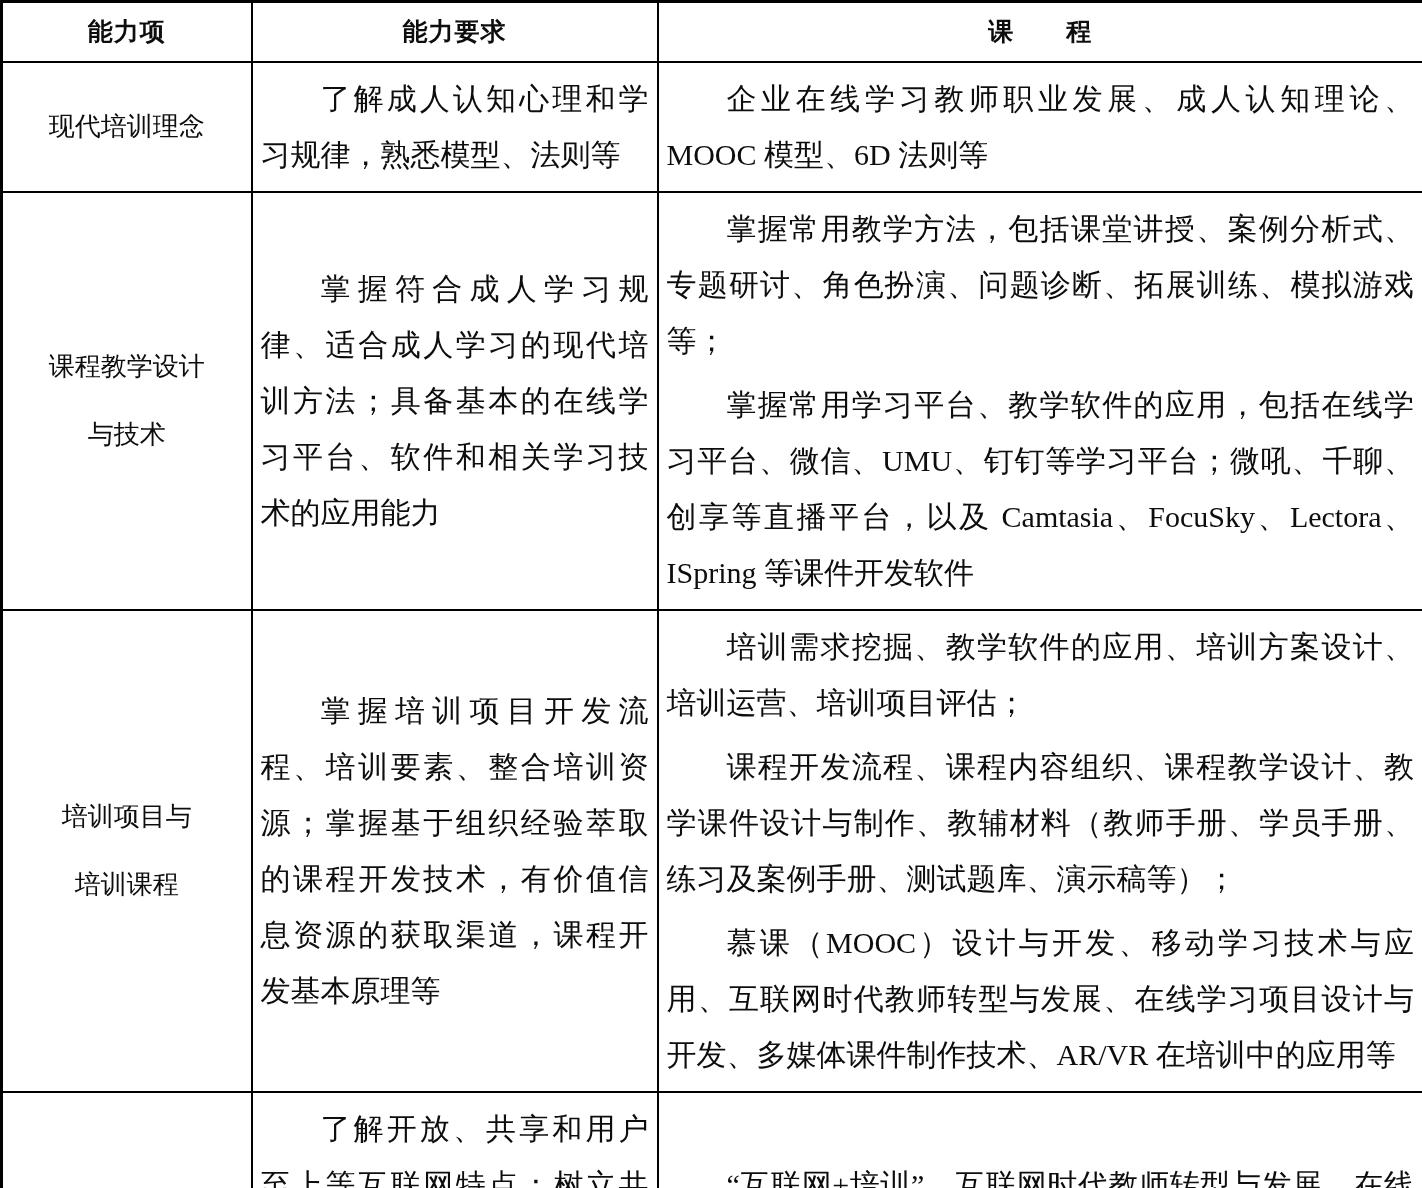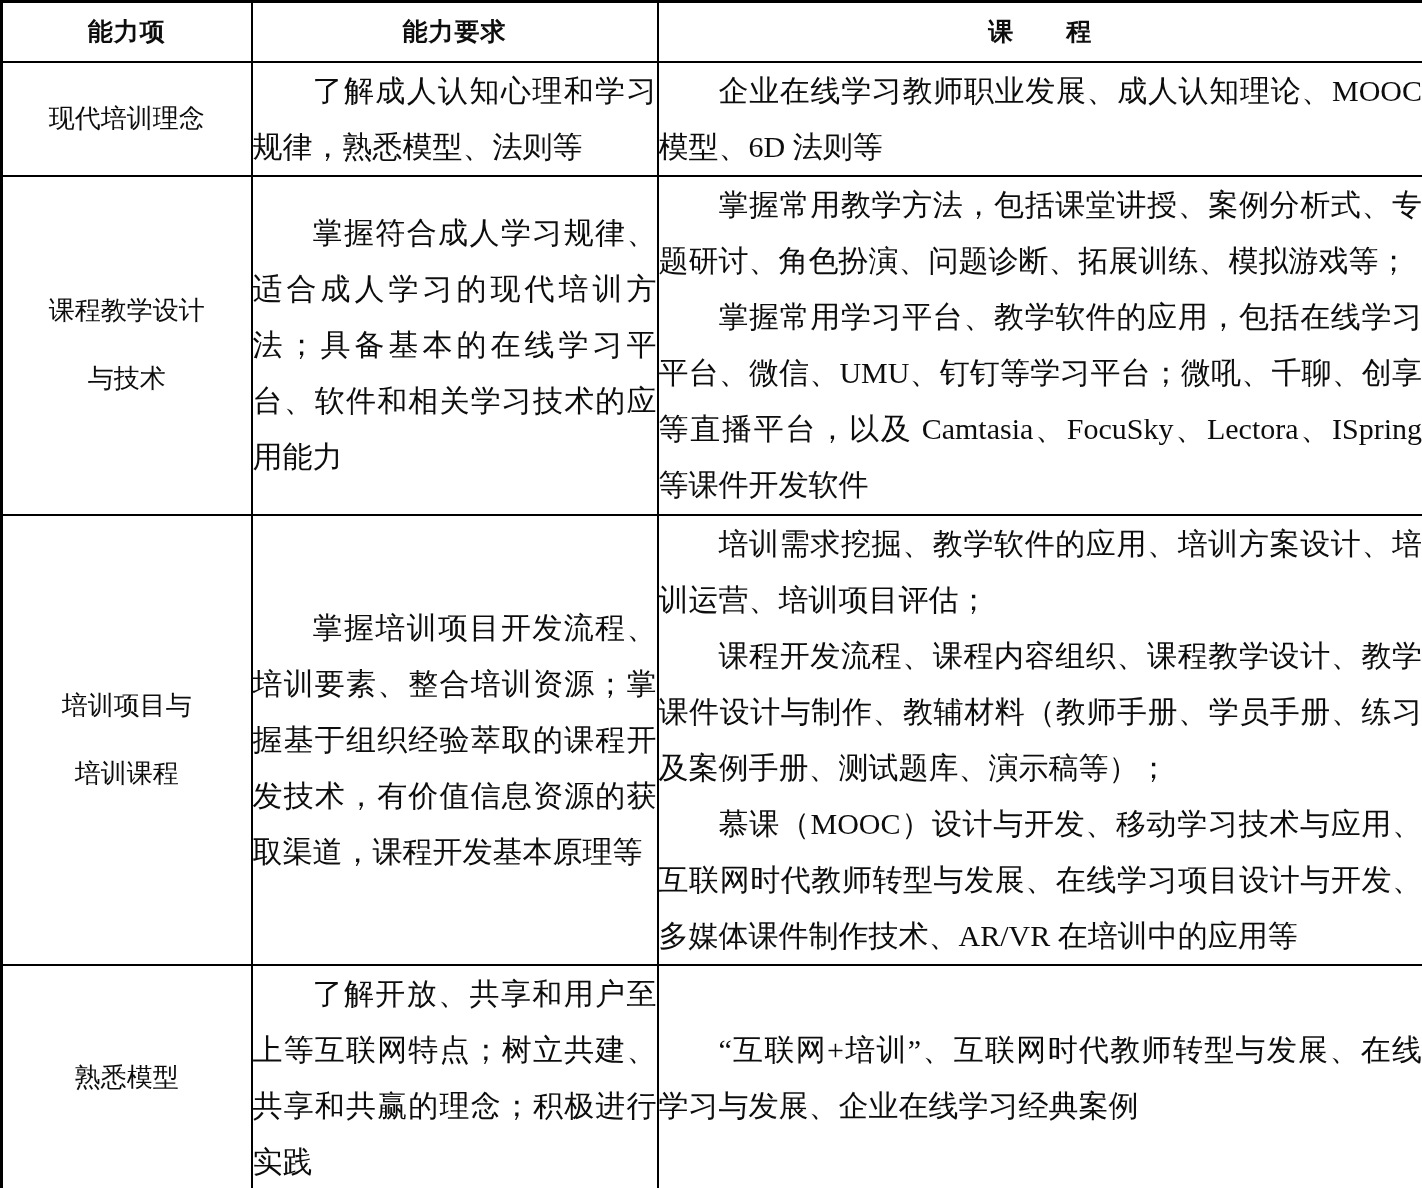--- a/index.html
+++ b/index.html
@@ -55,21 +55,21 @@
     line-height: 68px;
   }
 
   td.req-cell, td.course-cell {
     font-size: 30px;
   }
   td.req-cell { padding: 0 13px; }
   td.course-cell { padding: 0 16px; }
 
   td.req-cell p, td.course-cell p {
-    margin: 0;
+    margin: 8px;
     text-align: justify;
     text-indent: 2em;
     line-height: 56px;
   }
 </style>
 </head>
 <body>
 
 <div class="page">
   <table class="comp-table">

